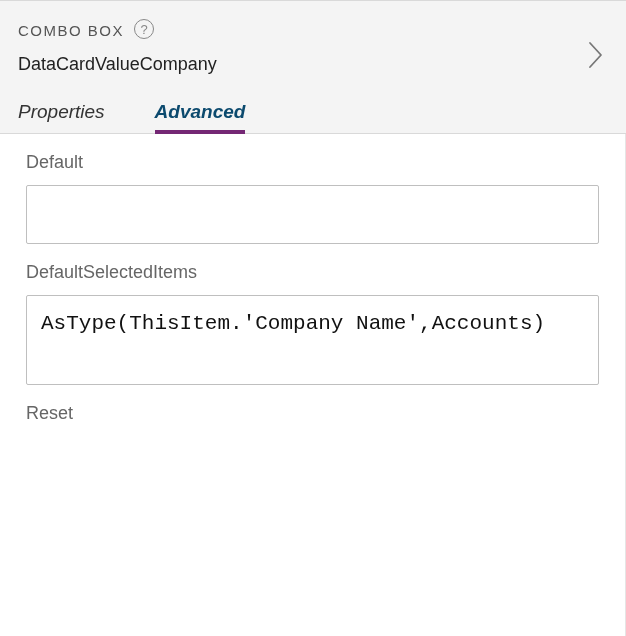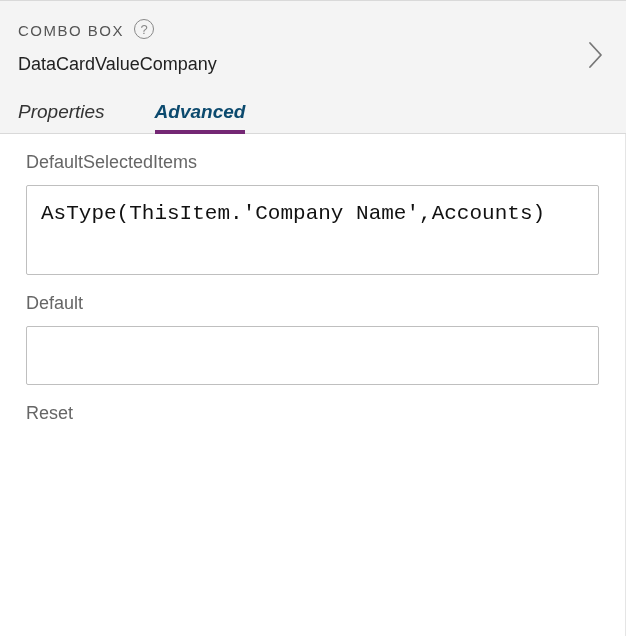--- a/index.html
+++ b/index.html
@@ -145,26 +145,26 @@
     </div>
     <div class="control-name">DataCardValueCompany</div>
     <div class="tabs">
       <div class="tab">Properties</div>
       <div class="tab active">Advanced</div>
     </div>
   </div>
 
   <div class="body">
     <div class="prop-group">
-      <div class="prop-label">DefaultSelectedItems</div>
-      <div class="prop-input tall" contenteditable="true" style="">AsType(ThisItem.'Company Name',Accounts)</div>
+      <div class="prop-label">Default</div>
+      <div class="prop-input" contenteditable="true" style=""></div>
     </div>
 
     <div class="prop-group">
-      <div class="prop-label">Default</div>
-      <div class="prop-input" contenteditable="true" style=""></div>
+      <div class="prop-label">DefaultSelectedItems</div>
+      <div class="prop-input tall" contenteditable="true" style="">AsType(ThisItem.'Company Name',Accounts)</div>
     </div>
 
     <div class="prop-group">
       <div class="prop-label">Reset</div>
     </div>
   </div>
 </div>
 
 </body></html>

